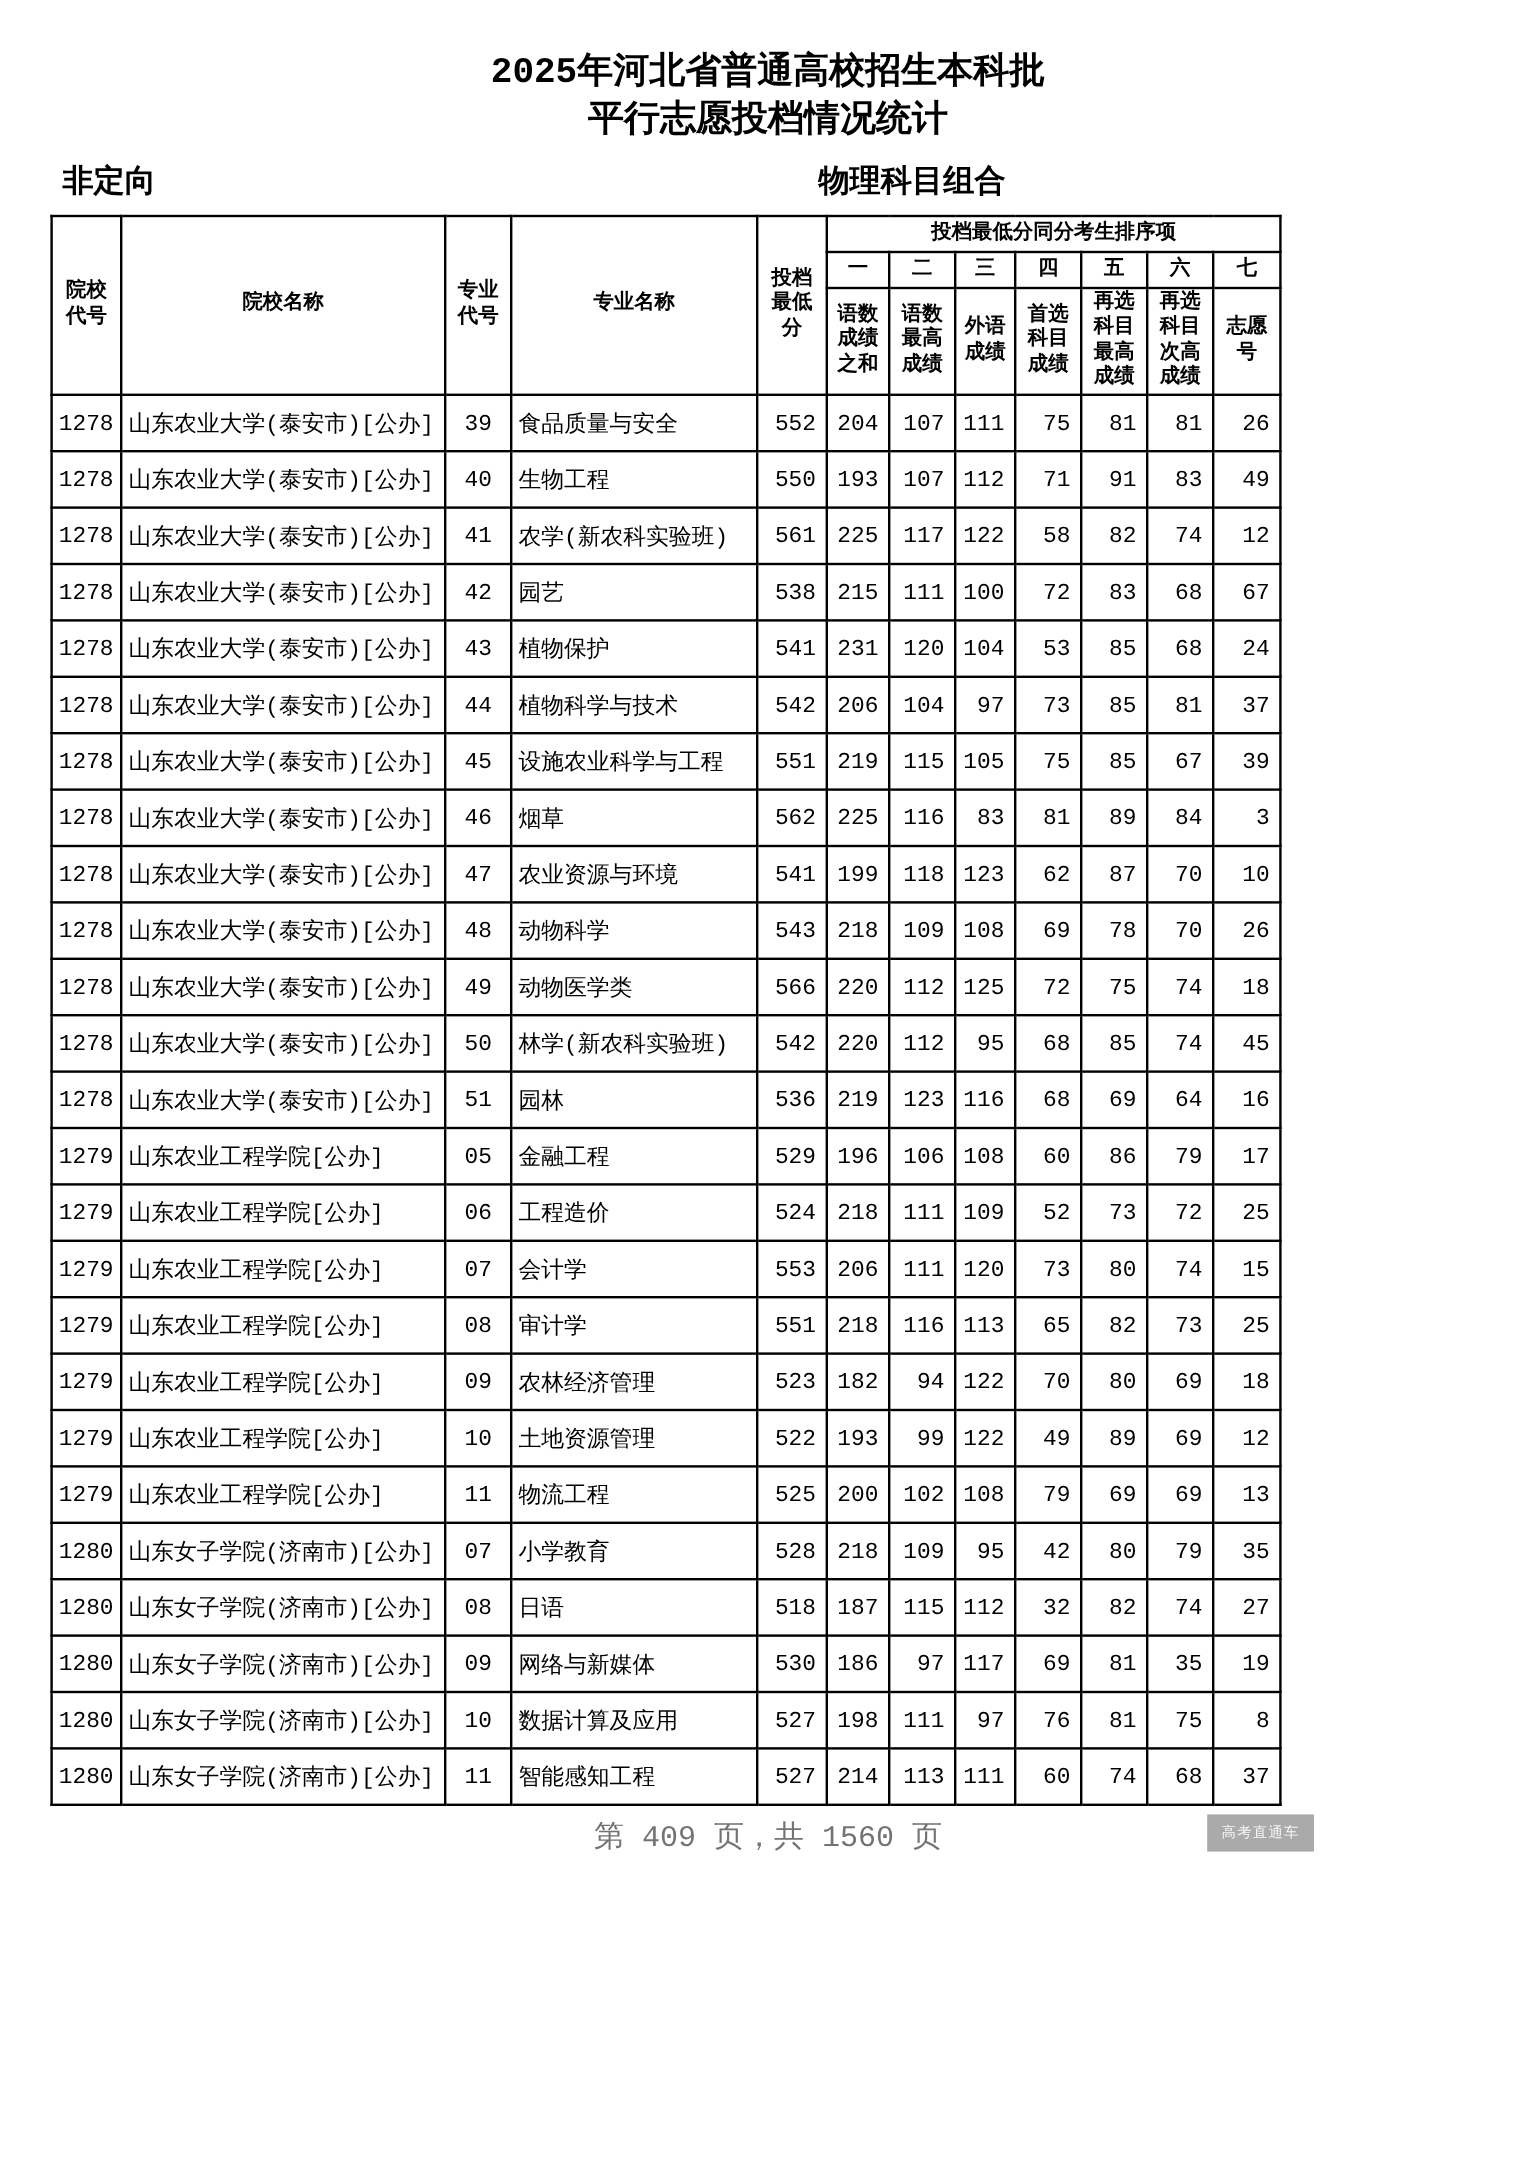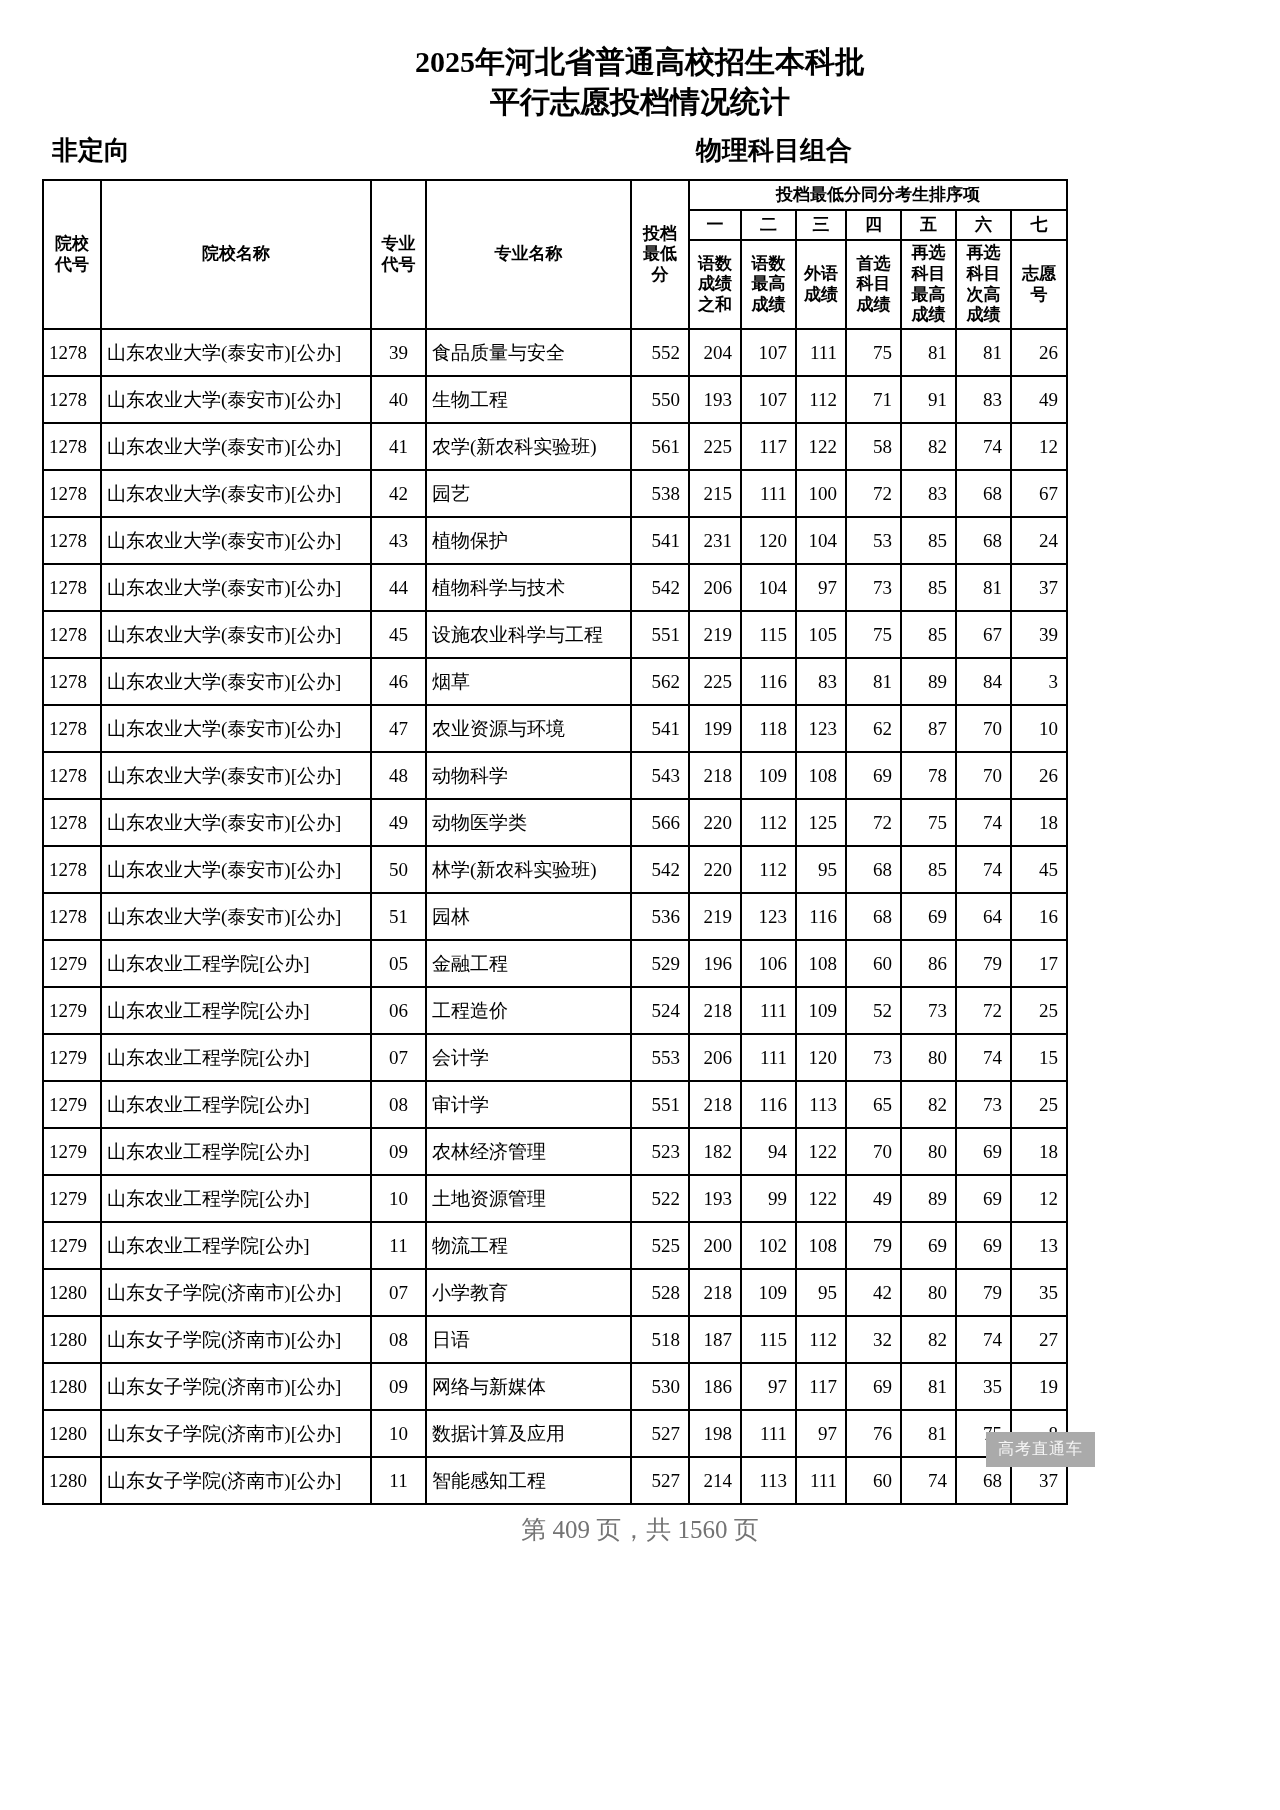--- a/index.html
+++ b/index.html
@@ -2,28 +2,28 @@
 <html><head>
 <meta charset="utf-8">
 <style>
   * { box-sizing: border-box; }
   html, body { margin: 0; padding: 0; background: #ffffff; }
   .page {
     position: relative;
     width: 1280px;
     height: 1810px;
     background: #ffffff;
-    font-family: Liberation Serif, serif;
+    font-family: Liberation Mono, monospace;
     color: #000;
     overflow: hidden;
   }
   .title { padding-top: 42px; text-align: center; font-size: 30px; font-weight: bold; line-height: 1.32; }
   .labels { position: relative; height: 40px; margin-top: 12px; text-align: center; }
   .label-left  { position: absolute; left: 52px;  top: 0; font-size: 26px; font-weight: bold; }
-  .label-right { position: absolute; left: 696px; top: 0; font-size: 26px; font-weight: bold; }
+  .label-right { position: absolute; left: 682px; top: 0; font-size: 26px; font-weight: bold; }
 
   table.grid {
     border-collapse: collapse;
     table-layout: fixed;
     margin-left: 42px;
     margin-top: 6px;
     width: 1024px;
   }
   table.grid th, table.grid td { border: 2px solid #000; }
   table.grid th {
@@ -51,25 +51,25 @@
   .al-right  { text-align: right; padding-right: 8px !important; }
 
   .footer {
     margin-top: 8px;
     text-align: center;
     font-size: 25px;
     color: #737373;
   }
   .watermark {
     position: absolute;
-    top: 1432px;
+    top: 1512px;
     right: 185px;
     background: #aaaaaa;
     color: #f5f5f5;
-    font-size: 16px;
+    font-size: 12px;
     padding: 7px 12px;
     letter-spacing: 1px;
   }
 </style>
 </head>
 <body>
 
 <div class="page">
 
   <div class="title">

